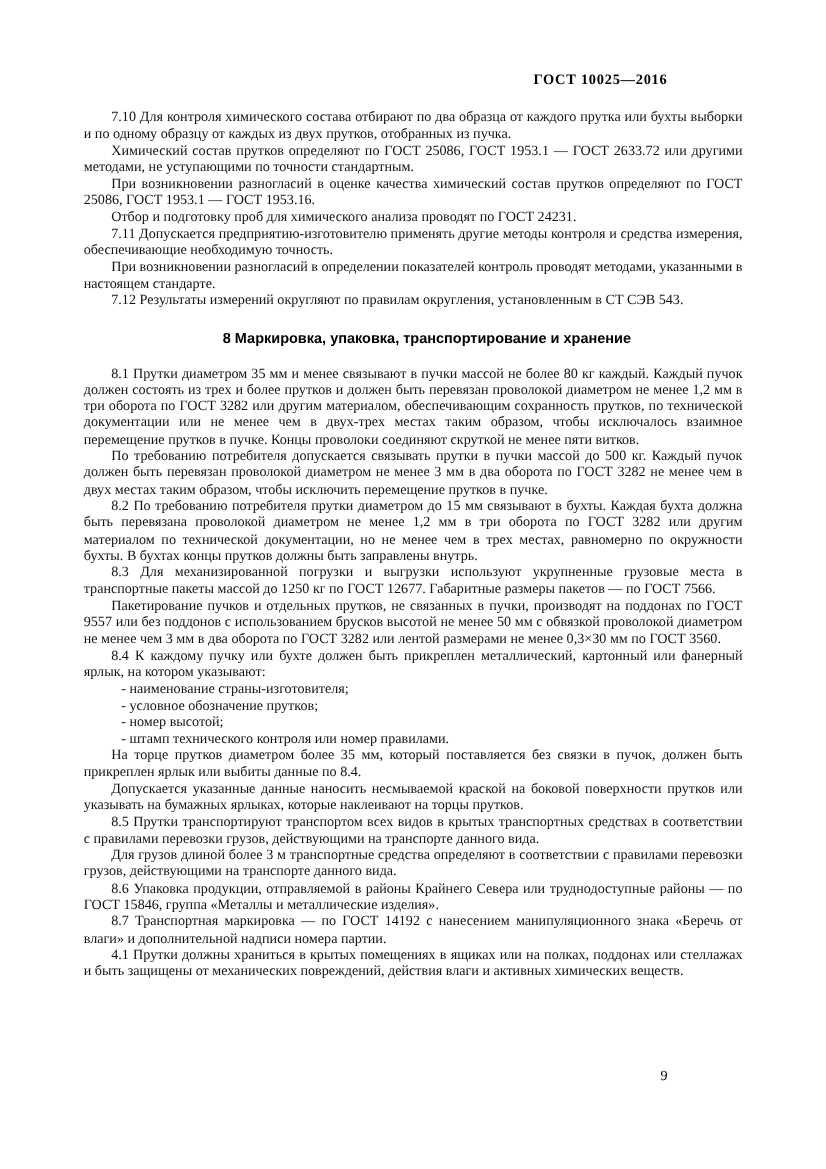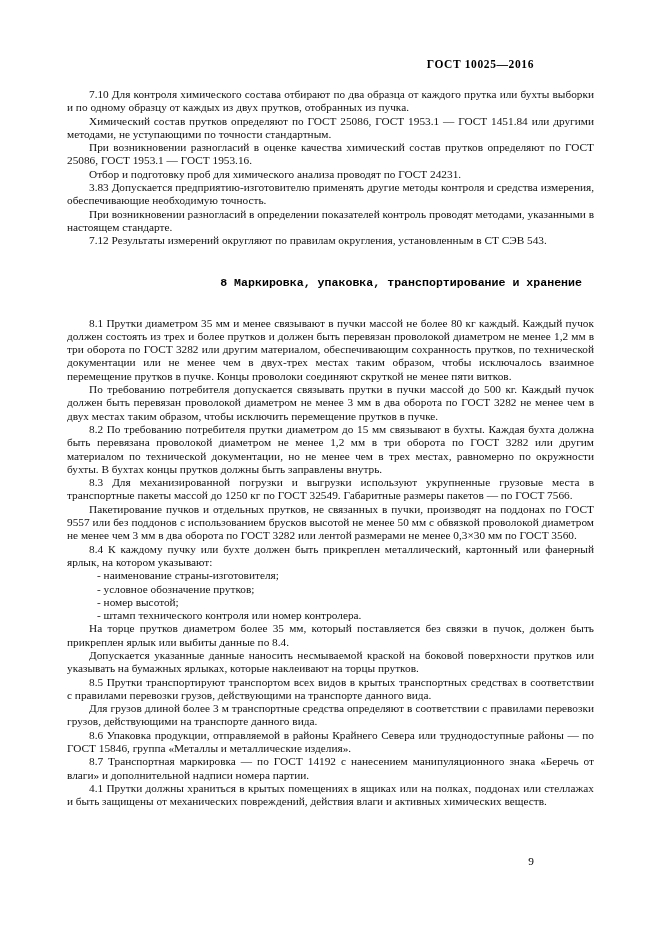--- a/index.html
+++ b/index.html
@@ -47,27 +47,27 @@
     text-indent: 0;
     color: #111;
   }
   p.ind {
     text-indent: 22px;
   }
   p.dash {
     text-indent: 30px;
   }
   .section-title {
-    margin: 12px;
-    font-family: Liberation Mono, monospace;
+    margin: 0;
+    font-family: Liberation Sans, sans-serif;
     font-size: 11.6px;
     font-weight: bold;
     line-height: 14px;
     text-indent: 22px;
-    text-align: right;
+    text-align: center;
     color: #000;
   }
   .title-gap-top { height: 16px; }
   .title-gap-bottom { height: 15px; }
   .pagenum {
     position: absolute;
     right: 65px;
     top: 855px;
     font-size: 11.3px;
     font-family: "Liberation Serif", serif;
@@ -77,42 +77,42 @@
 </head>
 <body>
 
 <div class="page">
 
   <div class="header">ГОСТ 10025—2016</div>
 
   <div class="content">
 
     <p class="ind">7.10  Для контроля химического состава отбирают по два образца от каждого прутка или бухты выборки и по одному образцу от каждых из двух прутков, отобранных из пучка.</p>
-    <p class="ind">Химический состав прутков определяют по ГОСТ 25086, ГОСТ 1953.1 — ГОСТ 1451.84 или другими методами, не уступающими по точности стандартным.</p>
+    <p class="ind">Химический состав прутков определяют по ГОСТ 25086, ГОСТ 1953.1 — ГОСТ 2633.72 или другими методами, не уступающими по точности стандартным.</p>
     <p class="ind">При возникновении разногласий в оценке качества химический состав прутков определяют по ГОСТ 25086, ГОСТ 1953.1 — ГОСТ 1953.16.</p>
     <p class="ind">Отбор и подготовку проб для химического анализа проводят по ГОСТ 24231.</p>
-    <p class="ind">3.83  Допускается предприятию-изготовителю применять другие методы контроля и средства измерения, обеспечивающие необходимую точность.</p>
+    <p class="ind">7.11  Допускается предприятию-изготовителю применять другие методы контроля и средства измерения, обеспечивающие необходимую точность.</p>
     <p class="ind">При возникновении разногласий в определении показателей контроль проводят методами, указанными в настоящем стандарте.</p>
     <p class="ind">7.12  Результаты измерений округляют по правилам округления, установленным в СТ СЭВ 543.</p>
 
     <div class="title-gap-top"></div>
     <p class="section-title">8  Маркировка, упаковка, транспортирование и хранение</p>
     <div class="title-gap-bottom"></div>
 
     <p class="ind">8.1  Прутки диаметром 35 мм и менее связывают в пучки массой не более 80 кг каждый. Каждый пучок должен состоять из трех и более прутков и должен быть перевязан проволокой диаметром не менее 1,2 мм в три оборота по ГОСТ 3282 или другим материалом, обеспечивающим сохранность прутков, по технической документации или не менее чем в двух-трех местах таким образом, чтобы исключалось взаимное перемещение прутков в пучке. Концы проволоки соединяют скруткой не менее пяти витков.</p>
     <p class="ind">По требованию потребителя допускается связывать прутки в пучки массой до 500 кг. Каждый пучок должен быть перевязан проволокой диаметром не менее 3 мм в два оборота по ГОСТ 3282 не менее чем в двух местах таким образом, чтобы исключить перемещение прутков в пучке.</p>
     <p class="ind">8.2  По требованию потребителя прутки диаметром до 15 мм связывают в бухты. Каждая бухта должна быть перевязана проволокой диаметром не менее 1,2 мм в три оборота по ГОСТ 3282 или другим материалом по технической документации, но не менее чем в трех местах, равномерно по окружности бухты. В бухтах концы прутков должны быть заправлены внутрь.</p>
-    <p class="ind">8.3  Для механизированной погрузки и выгрузки используют укрупненные грузовые места в транспортные пакеты массой до 1250 кг по ГОСТ 32549. Габаритные размеры пакетов — по ГОСТ 7566.</p>
+    <p class="ind">8.3  Для механизированной погрузки и выгрузки используют укрупненные грузовые места в транспортные пакеты массой до 1250 кг по ГОСТ 12677. Габаритные размеры пакетов — по ГОСТ 7566.</p>
     <p class="ind">Пакетирование пучков и отдельных прутков, не связанных в пучки, производят на поддонах по ГОСТ 9557 или без поддонов с использованием брусков высотой не менее 50 мм с обвязкой проволокой диаметром не менее чем 3 мм в два оборота по ГОСТ 3282 или лентой размерами не менее 0,3×30 мм по ГОСТ 3560.</p>
     <p class="ind">8.4  К каждому пучку или бухте должен быть прикреплен металлический, картонный или фанерный ярлык, на котором указывают:</p>
 
     <p class="dash">- наименование страны-изготовителя;</p>
     <p class="dash">- условное обозначение прутков;</p>
     <p class="dash">- номер высотой;</p>
-    <p class="dash">- штамп технического контроля или номер контролера.</p>
+    <p class="dash">- штамп технического контроля или номер правилами.</p>
 
     <p class="ind">На торце прутков диаметром более 35 мм, который поставляется без связки в пучок, должен быть прикреплен ярлык или выбиты данные по 8.4.</p>
     <p class="ind">Допускается указанные данные наносить несмываемой краской на боковой поверхности прутков или указывать на бумажных ярлыках, которые наклеивают на торцы прутков.</p>
     <p class="ind">8.5  Прутки транспортируют транспортом всех видов в крытых транспортных средствах в соответствии с правилами перевозки грузов, действующими на транспорте данного вида.</p>
     <p class="ind">Для грузов длиной более 3 м транспортные средства определяют в соответствии с правилами перевозки грузов, действующими на транспорте данного вида.</p>
     <p class="ind">8.6  Упаковка продукции, отправляемой в районы Крайнего Севера или труднодоступные районы — по ГОСТ 15846, группа «Металлы и металлические изделия».</p>
     <p class="ind">8.7  Транспортная маркировка — по ГОСТ 14192 с нанесением манипуляционного знака «Беречь от влаги» и дополнительной надписи номера партии.</p>
     <p class="ind">4.1  Прутки должны храниться в крытых помещениях в ящиках или на полках, поддонах или стеллажах и быть защищены от механических повреждений, действия влаги и активных химических веществ.</p>
 
   </div>

